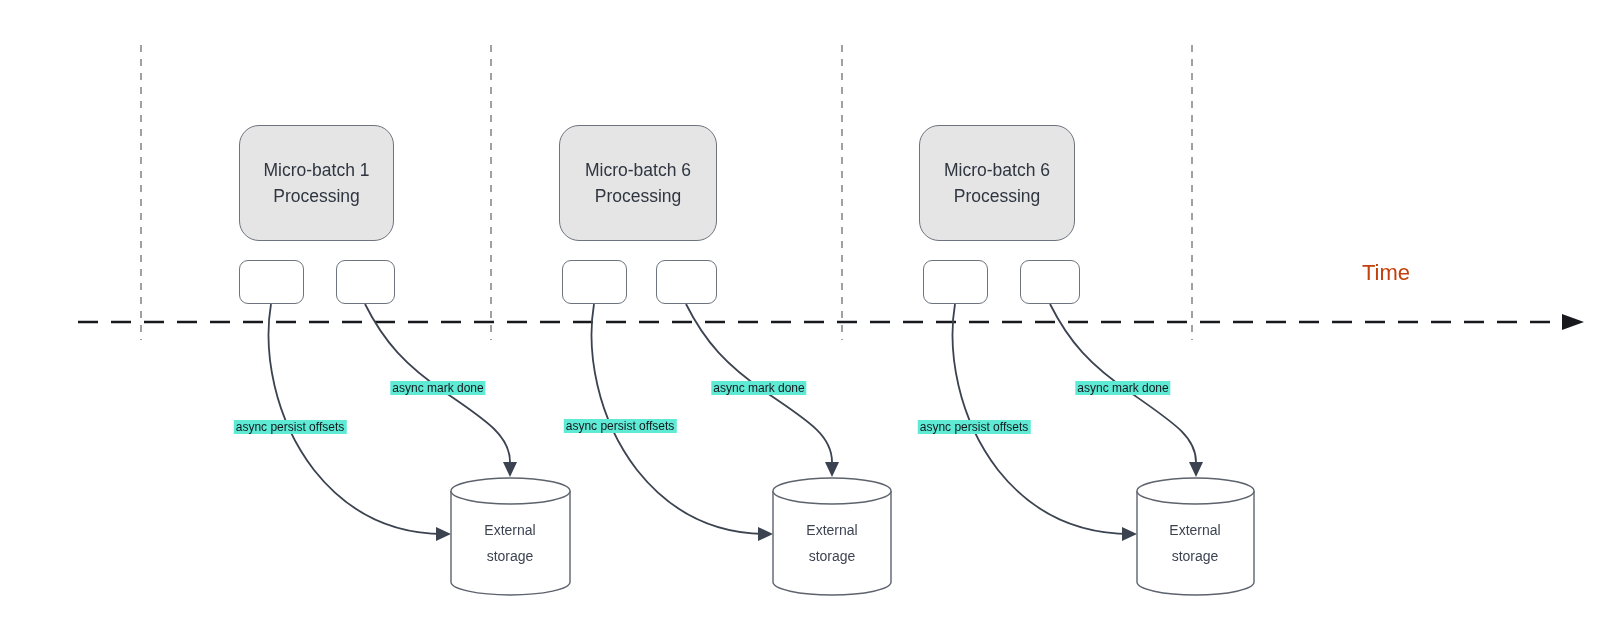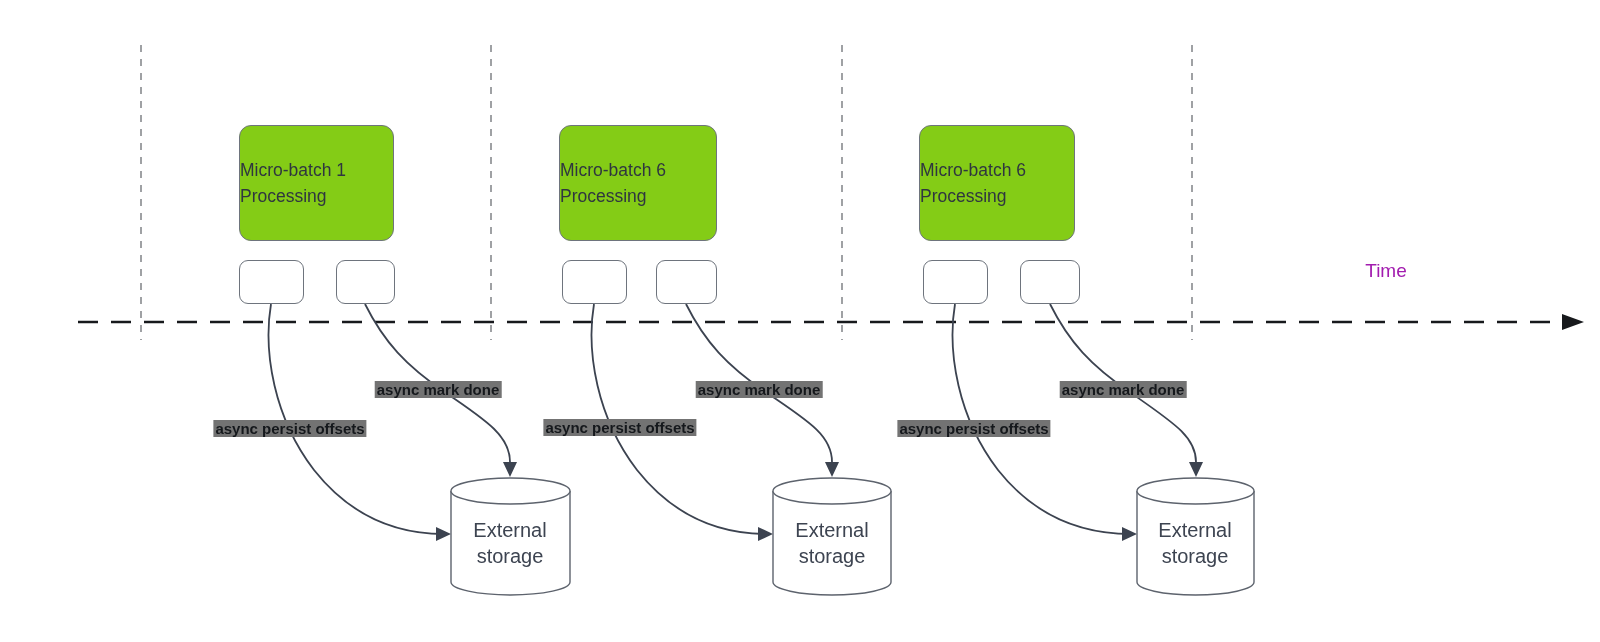--- a/index.html
+++ b/index.html
@@ -8,63 +8,63 @@
     width: 1600px;
     height: 642px;
     background: #ffffff;
     font-family: "Liberation Sans", sans-serif;
     overflow: hidden;
   }
   .layer-svg { position: absolute; left: 0; top: 0; }
   .proc-box {
     position: absolute;
     border: 1.5px solid #6e747d;
-    border-radius: 12px;
-    background: #84cc16;
+    border-radius: 20px;
+    background: #e5e5e5;
     display: flex;
     flex-direction: column;
-    align-items: flex-start;
+    align-items: center;
     justify-content: center;
     text-align: center;
     color: #2f3640;
     font-size: 17.5px;
     line-height: 26px;
     box-sizing: border-box;
   }
   .mini-box {
     position: absolute;
     border: 1.5px solid #6e747d;
     border-radius: 9px;
     background: #ffffff;
     box-sizing: border-box;
   }
   .async-label {
     position: absolute;
     transform: translateX(-50%);
-    font-size: 15px;
-    font-weight: bold;
+    font-size: 12px;
+    font-weight: normal;
     color: #15181c;
     white-space: nowrap;
-    background: #737373;
+    background: #5eead4;
     padding: 0 2px;
   }
   .storage-label {
     position: absolute;
     transform: translateX(-50%);
     text-align: center;
     color: #3d4451;
-    font-size: 20px;
+    font-size: 14px;
     line-height: 26px;
     white-space: nowrap;
   }
   .time-label {
     position: absolute;
     transform: translateX(-50%);
-    color: #a21caf;
-    font-size: 19px;
+    color: #c2410c;
+    font-size: 22px;
     white-space: nowrap;
   }
 </style>
 </head>
 <body>
 
 <div class="canvas">
 
   <svg class="layer-svg" width="1600" height="642" viewBox="0 0 1600 642">
 

